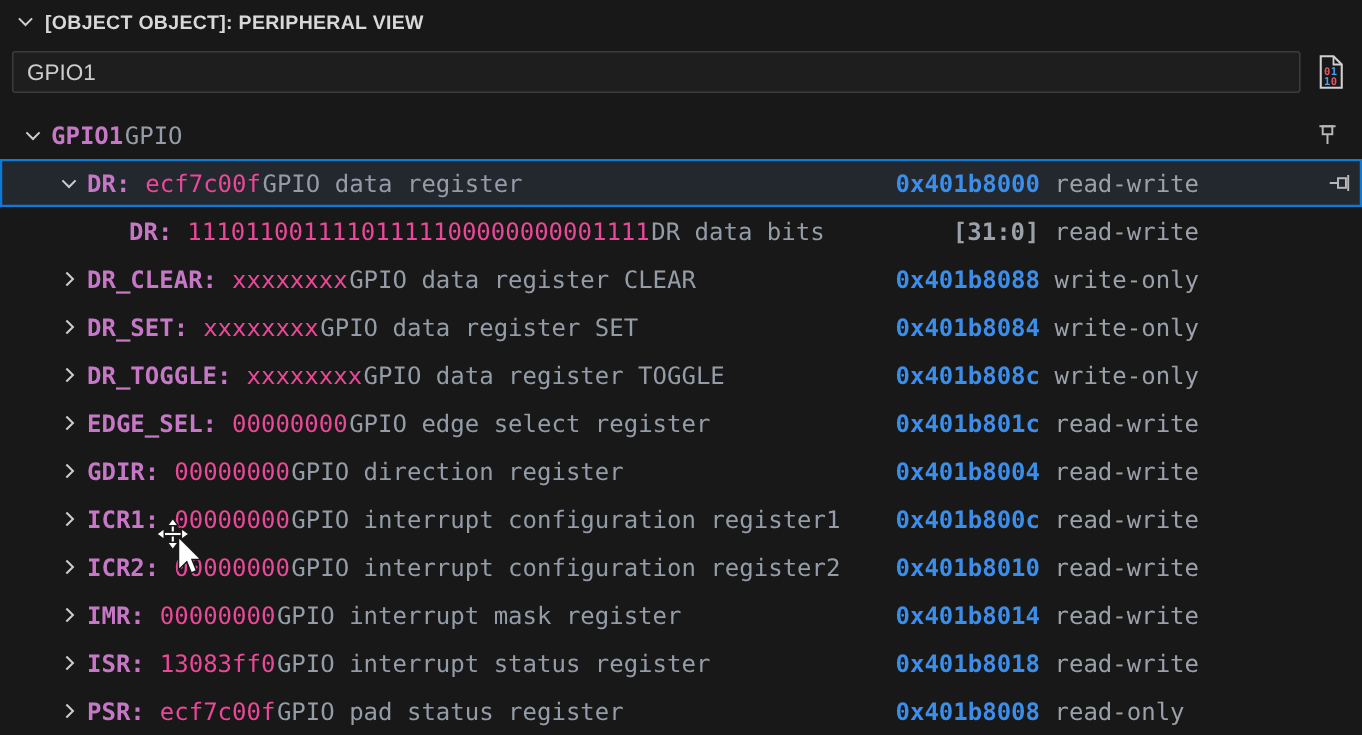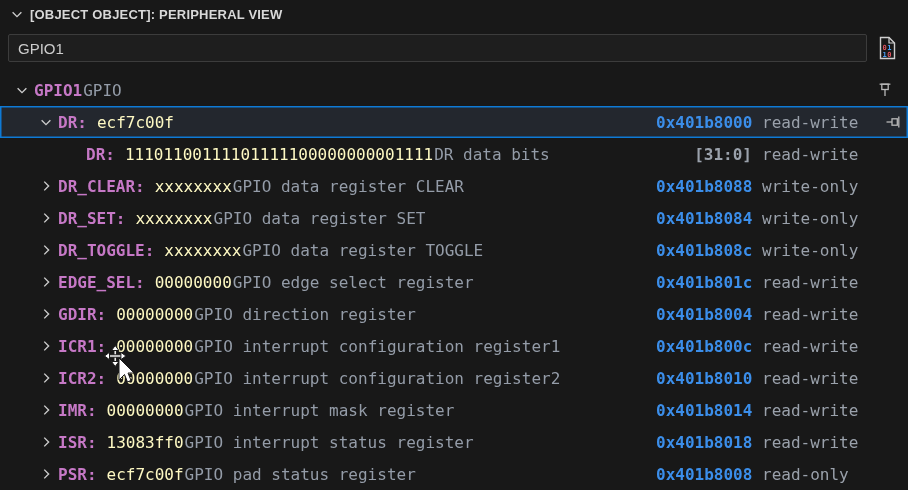--- a/index.html
+++ b/index.html
@@ -36,23 +36,23 @@
   .row{
     position:relative;height:32px;display:flex;align-items:center;
     white-space:nowrap;color:#949ca8;
   }
   .row.lvl0{padding-left:12px;}
   .row.lvl1{padding-left:36px;}
   .row.lvl2{padding-left:86px;}
   .row.selected{background:#23272e;box-shadow:inset 0 0 0 1.5px #0e7ad6;}
   .chevbox{width:20px;height:20px;display:flex;align-items:center;justify-content:center;margin-right:2px;flex:0 0 auto;}
   .reg-name{color:#c678c6;font-weight:bold;}
-  .reg-value{color:#fef9c3;margin-left:10px;}
+  .reg-value{color:#ec4899;margin-left:10px;}
   .reg-desc{color:#949ca8;margin-left:1px;}
-  .row-right{position:absolute;left:656px;top:0;height:100%;display:flex;align-items:center;}
+  .row-right{position:absolute;left:597px;top:0;height:100%;display:flex;align-items:center;}
   .bit-range{display:inline-block;width:96px;text-align:right;color:#9aa1ab;font-weight:bold;}
   .reg-addr{display:inline-block;width:96px;text-align:left;color:#3b8eea;font-weight:bold;}
   .reg-access{margin-left:10px;color:#9aa1ab;}
   .row-pin{position:absolute;top:50%;transform:translateY(-50%);display:flex;}
   .pin-h{right:7px;}
   .pin-v{right:15px;}
   svg{display:block;}
   .cursor-overlay{position:absolute;left:101px;top:344px;pointer-events:none;}
 </style>
 </head>
@@ -108,20 +108,21 @@
   </div>
     <div class="row lvl1 selected">
     <span class="chevbox">
       <svg width="14" height="14" viewBox="0 0 16 16">
           <path d="M3 6 L8 11 L13 6" fill="none" stroke="#cccccc" stroke-width="1.6"></path>
         </svg>
     </span>
 
     <span class="reg-name">DR:</span>
     <span class="reg-value">ecf7c00f</span>
+    <span class="reg-desc">GPIO data register</span>
     <span class="row-right">
 
       <span class="reg-addr">0x401b8000</span>
       <span class="reg-access">read-write</span>
     </span>
 
     <span class="row-pin pin-h">
       <svg width="16" height="16" viewBox="0 0 16 16" fill="none" stroke="#b8b8b8" stroke-width="1.3">
         <path d="M1.5 8 H7"></path>
           <rect x="7" y="4.8" width="5.3" height="6.4"></rect>

